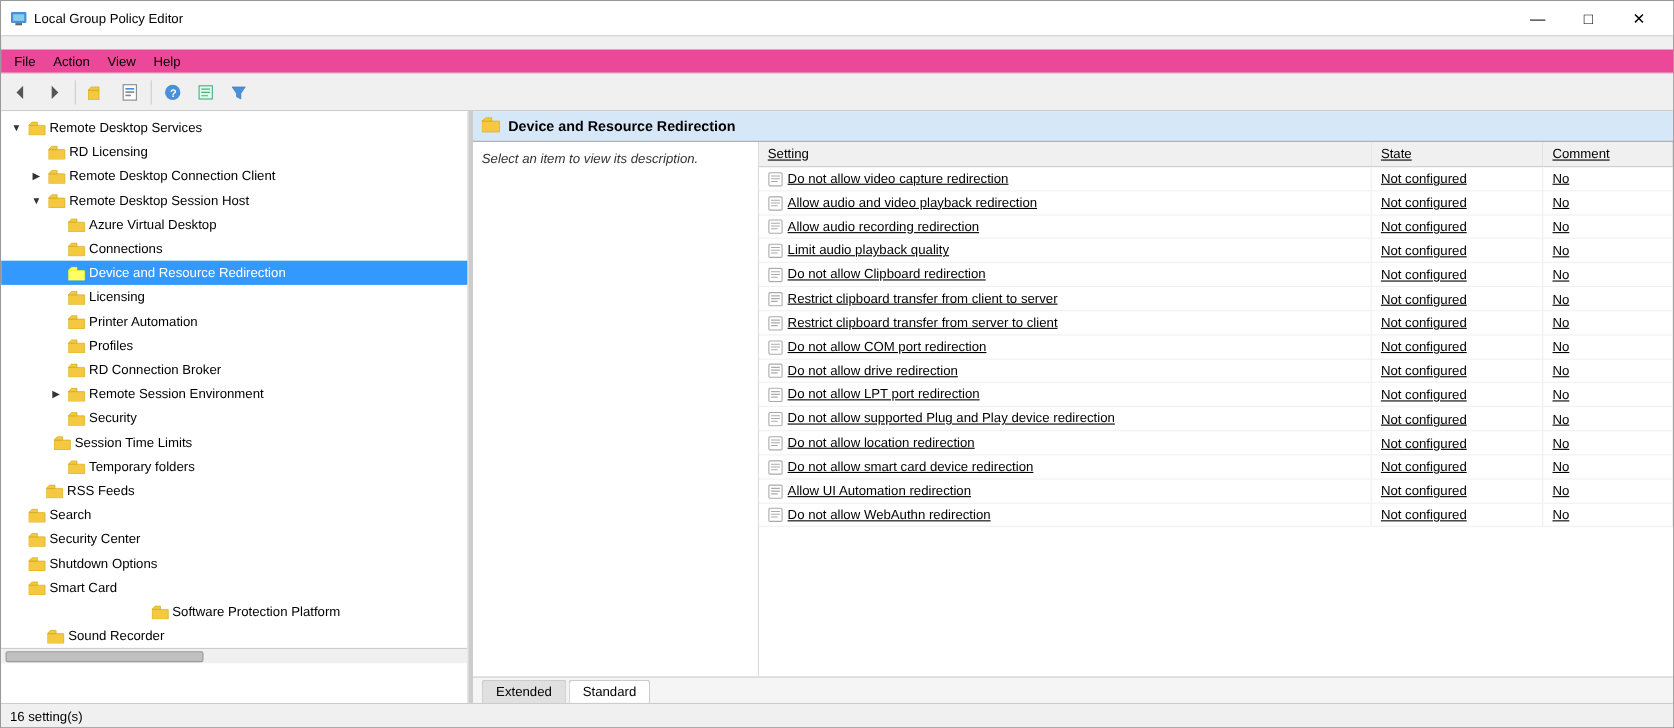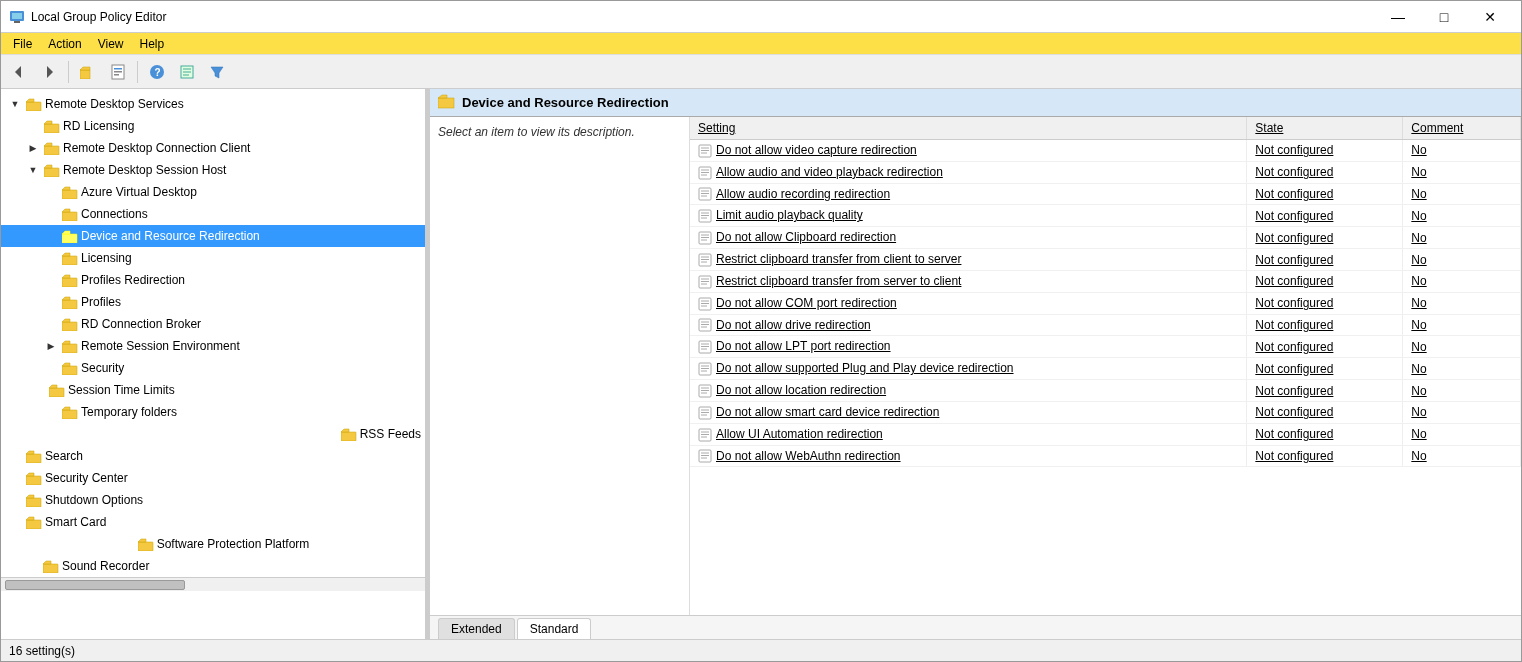--- a/index.html
+++ b/index.html
@@ -58,26 +58,27 @@
       cursor: pointer;
       font-size: 14px;
       display: flex;
       align-items: center;
       justify-content: center;
       color: #000;
     }
 
     
     .menu-bar {
-      background: #fde047;
+      background: #ec4899;
       height: 22px;
       display: flex;
       align-items: center;
       padding: 0 4px;
       border-bottom: 1px solid #ddd;
+      margin-top: 12px;
     }
 
     .menu-item {
       padding: 2px 8px;
       cursor: pointer;
       font-size: 12px;
     }
 
     
     .toolbar {
@@ -434,21 +435,21 @@
     <polygon points="0,5 3,2 8,2 8,5" fill="#f5c842" stroke="#c8a000" stroke-width="0.5"></polygon>
   </svg></span>
             <span class="tree-label">Licensing</span>
           </div>
           <div class="tree-item" style="padding-left: 42px;">
             <span style="display:inline-block;width:16px;"></span>
             <span class="folder-icon" style="display:inline-block;margin:0 3px;vertical-align:middle;"><svg width="16" height="14" viewBox="0 0 16 14">
     <rect x="0" y="5" width="15" height="9" fill="#f5c842" stroke="#c8a000" stroke-width="0.5" rx="0.5"></rect>
     <polygon points="0,5 3,2 8,2 8,5" fill="#f5c842" stroke="#c8a000" stroke-width="0.5"></polygon>
   </svg></span>
-            <span class="tree-label">Profiles Redirection</span>
+            <span class="tree-label">Printer Automation</span>
           </div>
           <div class="tree-item" style="padding-left: 42px;">
             <span style="display:inline-block;width:16px;"></span>
             <span class="folder-icon" style="display:inline-block;margin:0 3px;vertical-align:middle;"><svg width="16" height="14" viewBox="0 0 16 14">
     <rect x="0" y="5" width="15" height="9" fill="#f5c842" stroke="#c8a000" stroke-width="0.5" rx="0.5"></rect>
     <polygon points="0,5 3,2 8,2 8,5" fill="#f5c842" stroke="#c8a000" stroke-width="0.5"></polygon>
   </svg></span>
             <span class="tree-label">Profiles</span>
           </div>
           <div class="tree-item" style="padding-left: 42px;">
@@ -484,21 +485,21 @@
             <span class="tree-label">Session Time Limits</span>
           </div>
           <div class="tree-item" style="padding-left: 42px;">
             <span style="display:inline-block;width:16px;"></span>
             <span class="folder-icon" style="display:inline-block;margin:0 3px;vertical-align:middle;"><svg width="16" height="14" viewBox="0 0 16 14">
     <rect x="0" y="5" width="15" height="9" fill="#f5c842" stroke="#c8a000" stroke-width="0.5" rx="0.5"></rect>
     <polygon points="0,5 3,2 8,2 8,5" fill="#f5c842" stroke="#c8a000" stroke-width="0.5"></polygon>
   </svg></span>
             <span class="tree-label">Temporary folders</span>
           </div>
-          <div class="tree-item" style="padding-left: 6px; justify-content: flex-end;">
+          <div class="tree-item" style="padding-left: 22px;">
             <span style="display:inline-block;width:16px;"></span>
             <span class="folder-icon" style="display:inline-block;margin:0 3px;vertical-align:middle;"><svg width="16" height="14" viewBox="0 0 16 14">
     <rect x="0" y="5" width="15" height="9" fill="#f5c842" stroke="#c8a000" stroke-width="0.5" rx="0.5"></rect>
     <polygon points="0,5 3,2 8,2 8,5" fill="#f5c842" stroke="#c8a000" stroke-width="0.5"></polygon>
   </svg></span>
             <span class="tree-label">RSS Feeds</span>
           </div>
           <div class="tree-item" style="padding-left: 6px;">
             <span style="display:inline-block;width:16px;"></span>
             <span class="folder-icon" style="display:inline-block;margin:0 3px;vertical-align:middle;"><svg width="16" height="14" viewBox="0 0 16 14">

